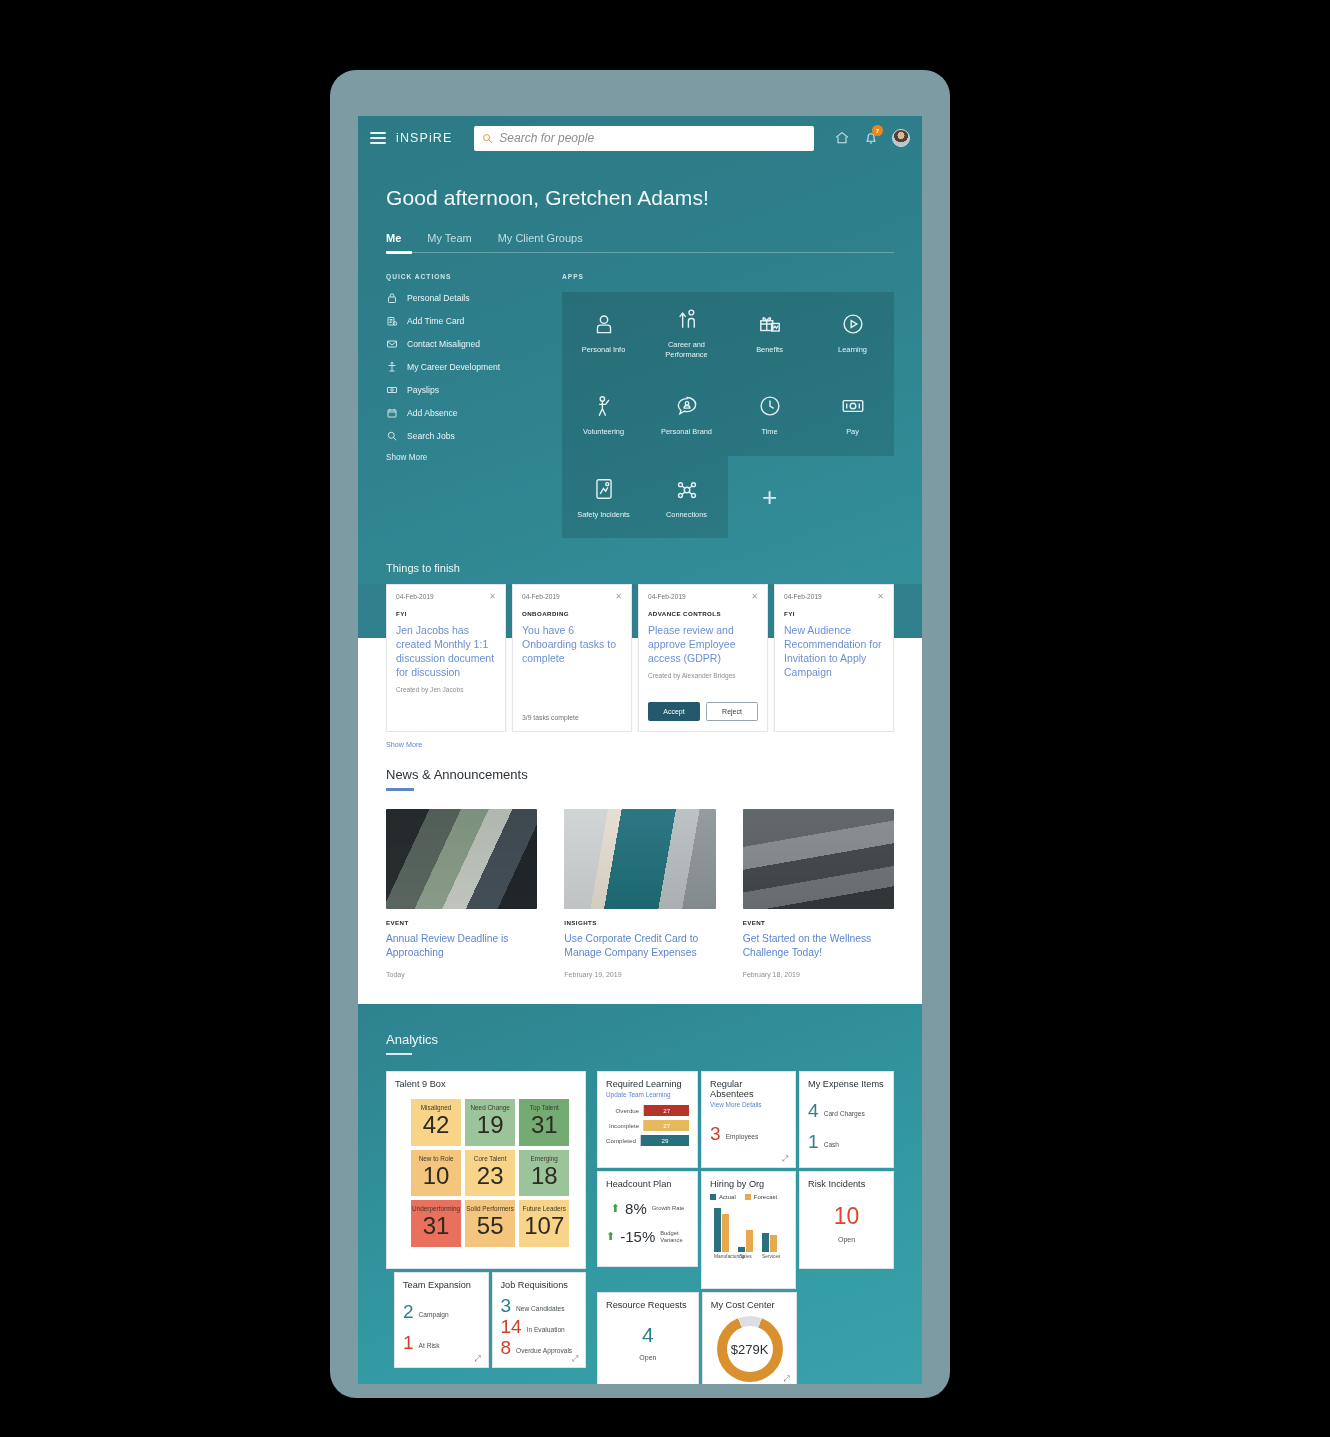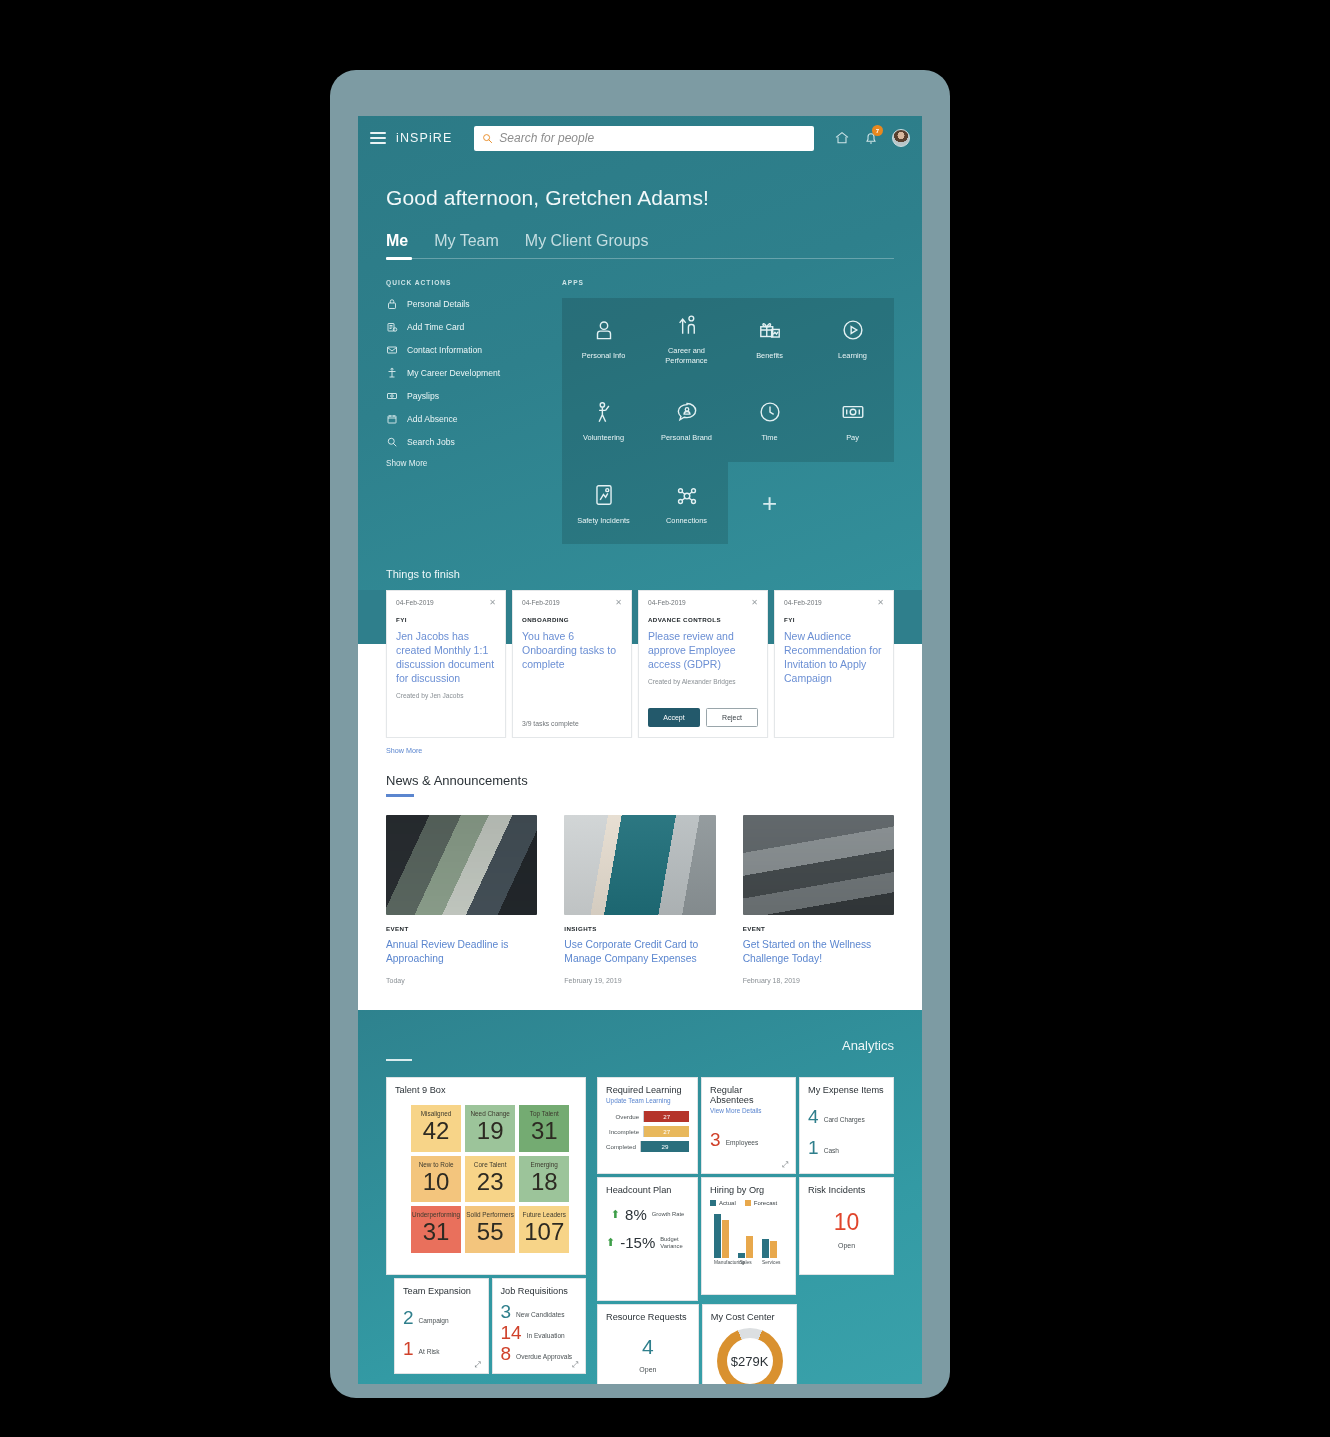--- a/index.html
+++ b/index.html
@@ -63,21 +63,21 @@
     background: radial-gradient(circle at 50% 34%, #d8b79d 0 26%, #58402f 27% 52%, #b9c5c8 53%);
     border:1px solid #cfe0e2; cursor:pointer;
   }
 
   .greeting {
     color:#f1f8f9; font-size:21px; font-weight:300;
     padding: 26px 28px 0 28px; letter-spacing:.1px;
   }
 
   .tabs { display:flex; gap:26px; padding: 22px 28px 0 28px; position:relative; }
-  .tab { color:#c5dee1; font-size:16px; padding-bottom:8px; cursor:pointer; }
+  .tab { color:#c5dee1; font-size:11px; padding-bottom:8px; cursor:pointer; }
   .tab.active { color:#ffffff; font-weight:bold; }
   .tabrule {
     margin: 0 28px; height:1px; background:rgba(255,255,255,.28); position:relative;
   }
   .tabrule::before{
     content:""; position:absolute; left:0; top:-1px; width:26px; height:2.5px;
     background:#ffffff; border-radius:1px;
   }
 
   
@@ -155,21 +155,21 @@
       linear-gradient(170deg,#6d7478 0 30%,#9aa1a4 30% 48%,#4e5558 48% 66%,#80878a 66% 82%,#3c4245 82%); }
   .news-kind { color:#22282c; font-size:6.2px; font-weight:bold; letter-spacing:.4px; margin-top:10px;}
   .news-head { color:#5b86cf; font-size:10.3px; line-height:1.35; margin-top:6px; font-weight:300;}
   .news-date { color:#8a9095; font-size:7px; margin-top:11px;}
 
   
   .analytics-wrap {
     background: linear-gradient(160deg,#2e828e 0%,#339aa4 60%,#3ba3ac 100%);
     padding: 28px 28px 34px 28px;
   }
-  .an-title { color:#eef7f8; font-size:13px; font-weight:300;text-align:right; }
+  .an-title { color:#eef7f8; font-size:13px; font-weight:300; }
   .an-rule { width:26px; height:2.5px; background:#d9ecee; margin-top:6px; }
   .an-grid { display:flex; gap:3px; margin-top:16px; align-items:flex-start; }
   .col-a { width: 200px; display:flex; flex-direction:column; gap:3px; }
   .col-rest { flex:1; display:flex; flex-direction:column; gap:3px; }
   .row { display:flex; gap:3px;margin-left:8px; }
   .card {
     background:#fff; border:1px solid #dfe3e5; padding: 7px 8px;
     position:relative; min-width:0;
   }
   .card-title { color:#2c3338; font-size:9.2px; }
@@ -299,21 +299,21 @@
                 <circle cx="18" cy="17" r="3.5"></circle>
             </svg>
             <span class="lbl">Add Time Card</span>
           </div>
 
           <div class="qa-item">
             <svg class="qa-ico" viewBox="0 0 24 24" fill="none" stroke="#e9f4f5" stroke-width="1.7">
               <rect x="3" y="6" width="18" height="12" rx="1"></rect>
                 <path d="M3 7l9 7 9-7"></path>
             </svg>
-            <span class="lbl">Contact Information</span>
+            <span class="lbl">Contact Misaligned</span>
           </div>
 
           <div class="qa-item">
             <svg class="qa-ico" viewBox="0 0 24 24" fill="none" stroke="#e9f4f5" stroke-width="1.7">
               <circle cx="12" cy="4.5" r="2"></circle>
                 <path d="M5 9h14M12 9v11M7 20h10"></path>
             </svg>
             <span class="lbl">My Career Development</span>
           </div>
 
@@ -656,21 +656,21 @@
                 <span class="metric-cap">Card Charges</span>
               </div>
               <div class="metric-row">
                 <span class="metric-big teal-num">1</span>
                 <span class="metric-cap">Cash</span>
               </div>
             </div>
           </div>
 
           <div class="row">
-            <div class="card" style="flex:1.08;height:124px;">
+            <div class="card" style="flex:1.08;height:96px;">
               <div class="card-title">Headcount Plan</div>
               <div class="hc-row">
                 <span class="arrow-up">⬆</span>
                 <span class="hc-val">8%</span>
                 <span class="hc-cap">Growth Rate</span>
               </div>
               <div class="hc-row">
                 <span class="arrow-up">⬆</span>
                 <span class="hc-val">-15%</span>
                 <span class="hc-cap">Budget Variance</span>

